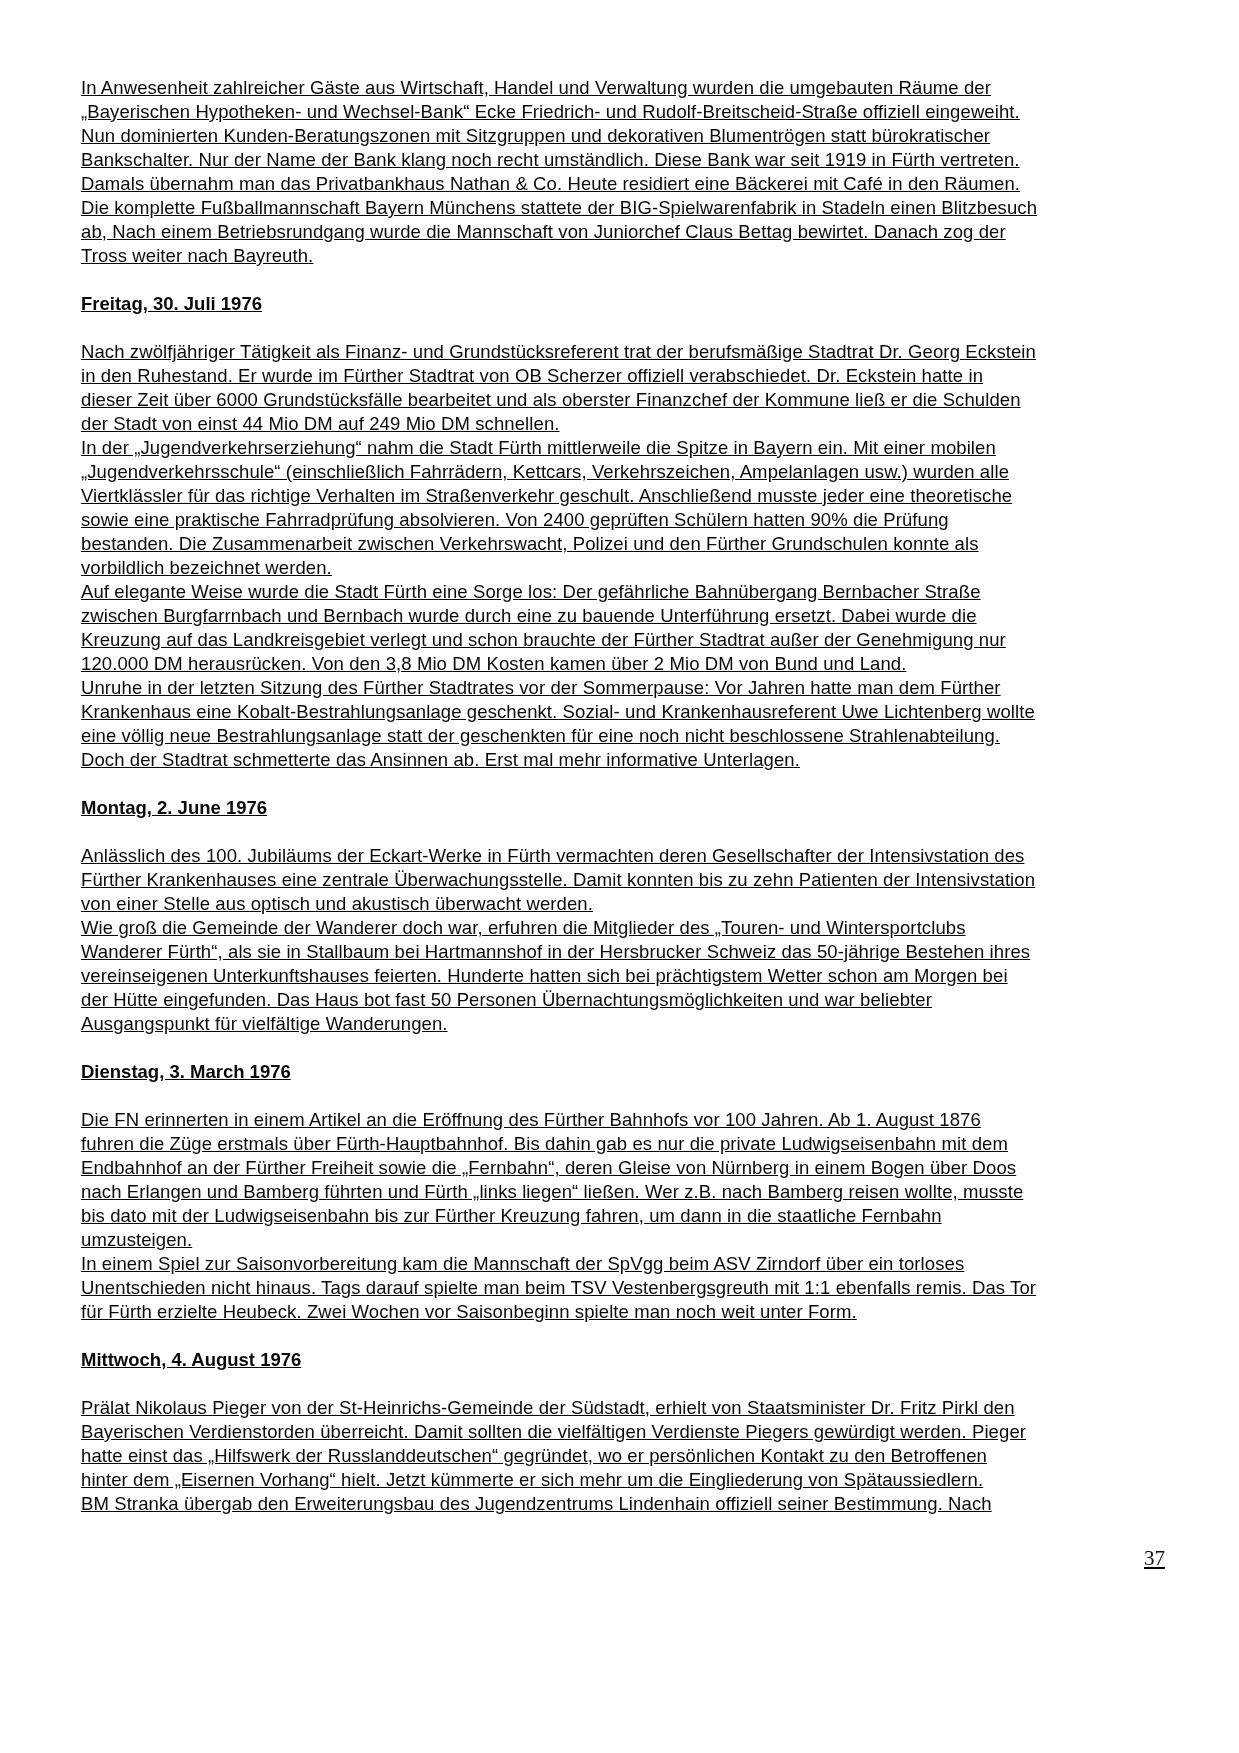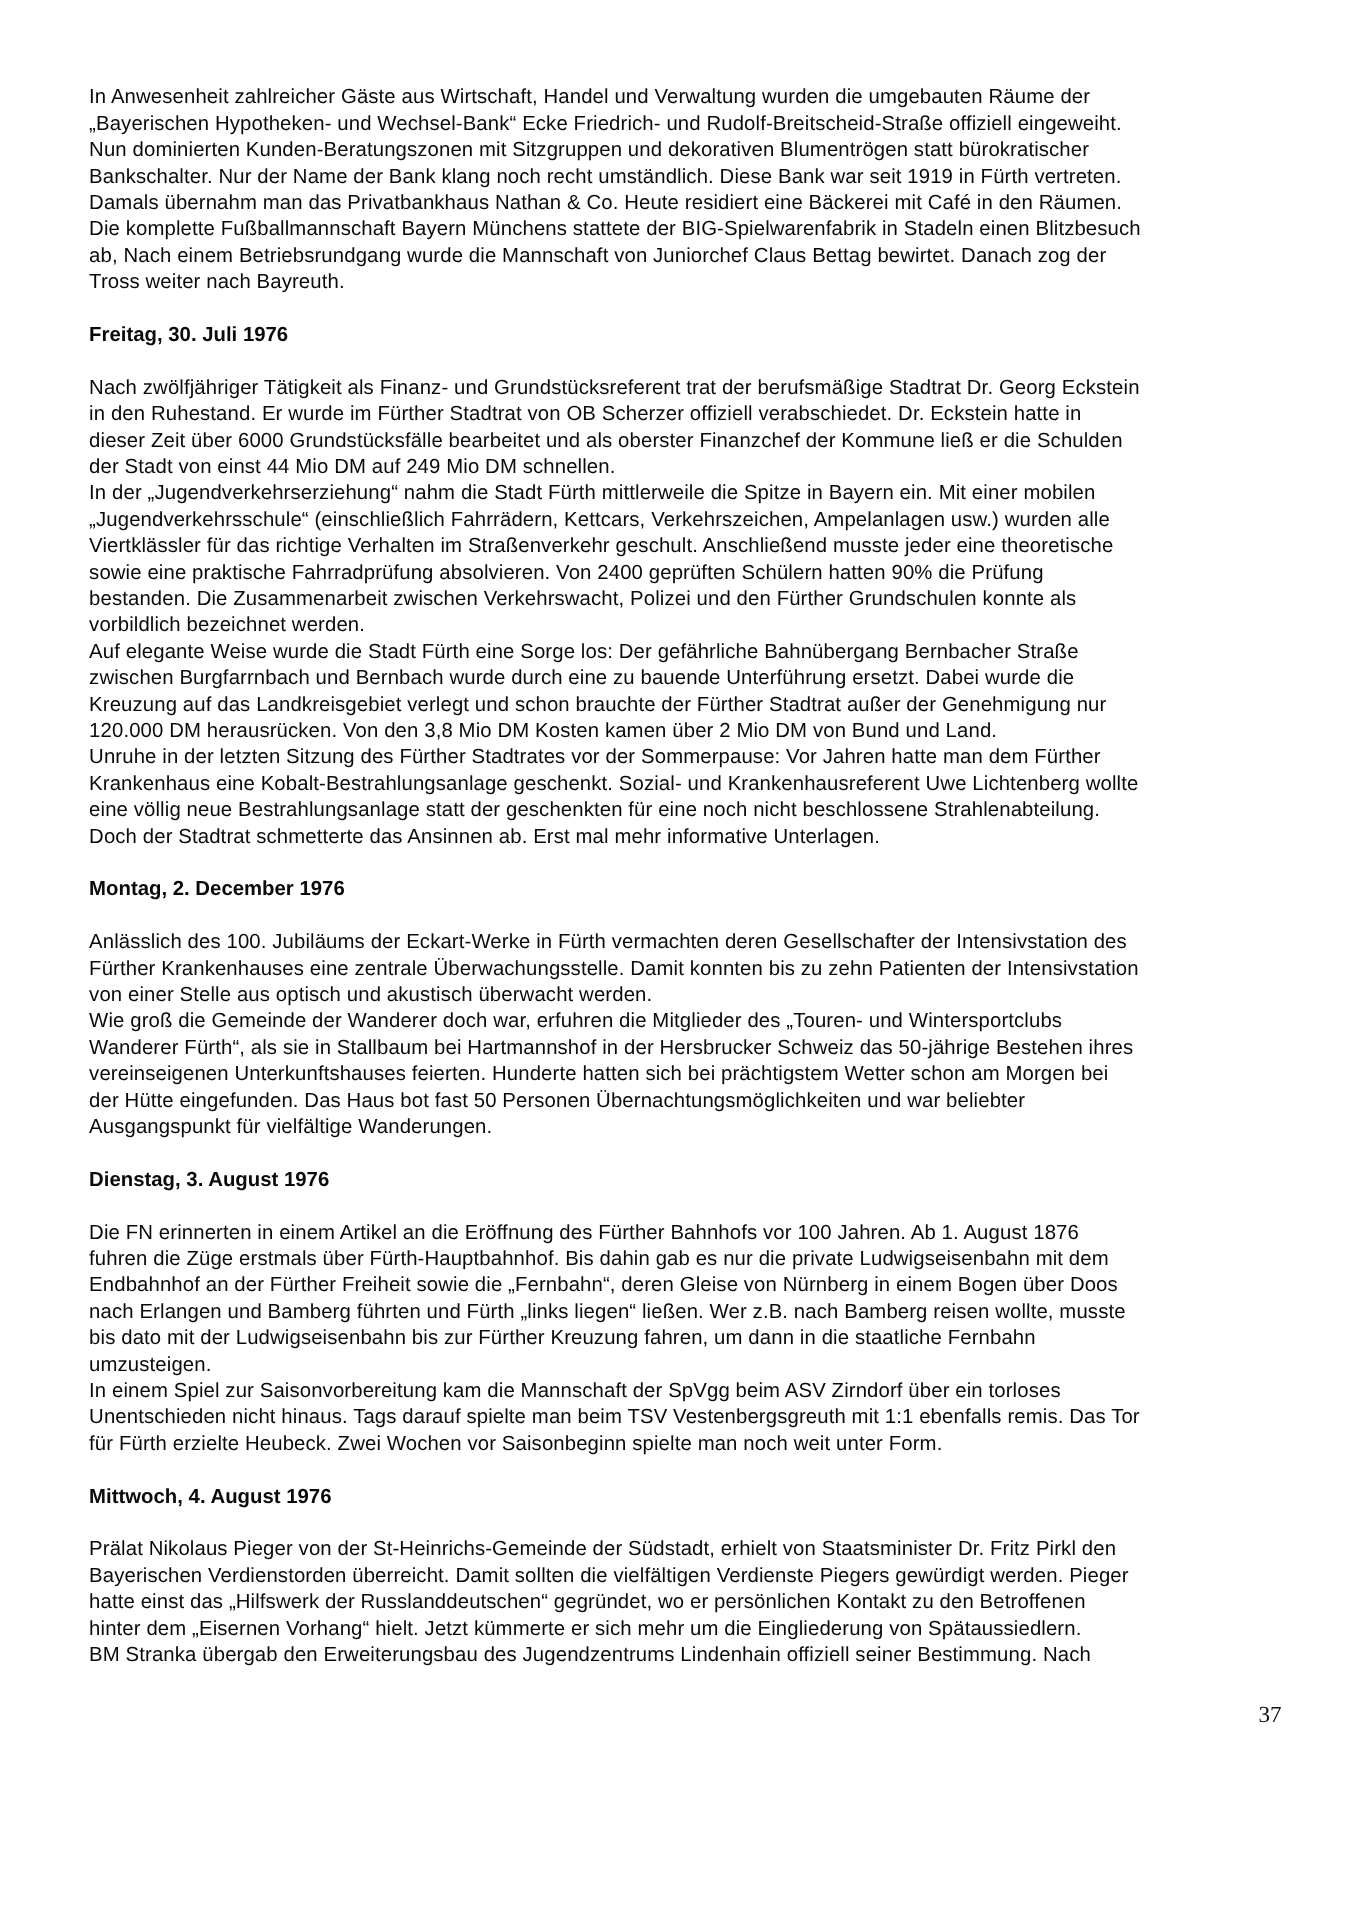--- a/index.html
+++ b/index.html
@@ -14,20 +14,21 @@
     font-family: "Liberation Sans", sans-serif;
     color: #000000;
   }
   .page {
     box-sizing: border-box;
     width: 1239px;
     height: 1753px;
     padding: 76px 74px 40px 81px;
     background: #ffffff;
     overflow: hidden;
+    text-decoration: underline;
   }
   .para {
     margin: 0;
     font-size: 18.5px;
     line-height: 24px;
     white-space: pre-line;
     letter-spacing: 0.1px;
     color: #0a0a0a;
   }
   .heading {
@@ -74,31 +75,31 @@
 
   <p class="para">Auf elegante Weise wurde die Stadt Fürth eine Sorge los: Der gefährliche Bahnübergang Bernbacher Straße
 zwischen Burgfarrnbach und Bernbach wurde durch eine zu bauende Unterführung ersetzt. Dabei wurde die
 Kreuzung auf das Landkreisgebiet verlegt und schon brauchte der Fürther Stadtrat außer der Genehmigung nur
 120.000 DM herausrücken. Von den 3,8 Mio DM Kosten kamen über 2 Mio DM von Bund und Land.
 Unruhe in der letzten Sitzung des Fürther Stadtrates vor der Sommerpause: Vor Jahren hatte man dem Fürther
 Krankenhaus eine Kobalt-Bestrahlungsanlage geschenkt. Sozial- und Krankenhausreferent Uwe Lichtenberg wollte
 eine völlig neue Bestrahlungsanlage statt der geschenkten für eine noch nicht beschlossene Strahlenabteilung.
 Doch der Stadtrat schmetterte das Ansinnen ab. Erst mal mehr informative Unterlagen.</p>
 
-  <h2 class="heading">Montag, 2. December 1976</h2>
+  <h2 class="heading">Montag, 2. June 1976</h2>
   <p class="para">Anlässlich des 100. Jubiläums der Eckart-Werke in Fürth vermachten deren Gesellschafter der Intensivstation des
 Fürther Krankenhauses eine zentrale Überwachungsstelle. Damit konnten bis zu zehn Patienten der Intensivstation
 von einer Stelle aus optisch und akustisch überwacht werden.
 Wie groß die Gemeinde der Wanderer doch war, erfuhren die Mitglieder des „Touren- und Wintersportclubs
 Wanderer Fürth“, als sie in Stallbaum bei Hartmannshof in der Hersbrucker Schweiz das 50-jährige Bestehen ihres
 vereinseigenen Unterkunftshauses feierten. Hunderte hatten sich bei prächtigstem Wetter schon am Morgen bei
 der Hütte eingefunden. Das Haus bot fast 50 Personen Übernachtungsmöglichkeiten und war beliebter
 Ausgangspunkt für vielfältige Wanderungen.</p>
 
-  <h2 class="heading">Dienstag, 3. August 1976</h2>
+  <h2 class="heading">Dienstag, 3. March 1976</h2>
   <p class="para">Die FN erinnerten in einem Artikel an die Eröffnung des Fürther Bahnhofs vor 100 Jahren. Ab 1. August 1876
 fuhren die Züge erstmals über Fürth-Hauptbahnhof. Bis dahin gab es nur die private Ludwigseisenbahn mit dem
 Endbahnhof an der Fürther Freiheit sowie die „Fernbahn“, deren Gleise von Nürnberg in einem Bogen über Doos
 nach Erlangen und Bamberg führten und Fürth „links liegen“ ließen. Wer z.B. nach Bamberg reisen wollte, musste
 bis dato mit der Ludwigseisenbahn bis zur Fürther Kreuzung fahren, um dann in die staatliche Fernbahn
 umzusteigen.
 In einem Spiel zur Saisonvorbereitung kam die Mannschaft der SpVgg beim ASV Zirndorf über ein torloses
 Unentschieden nicht hinaus. Tags darauf spielte man beim TSV Vestenbergsgreuth mit 1:1 ebenfalls remis. Das Tor
 für Fürth erzielte Heubeck. Zwei Wochen vor Saisonbeginn spielte man noch weit unter Form.</p>
 

